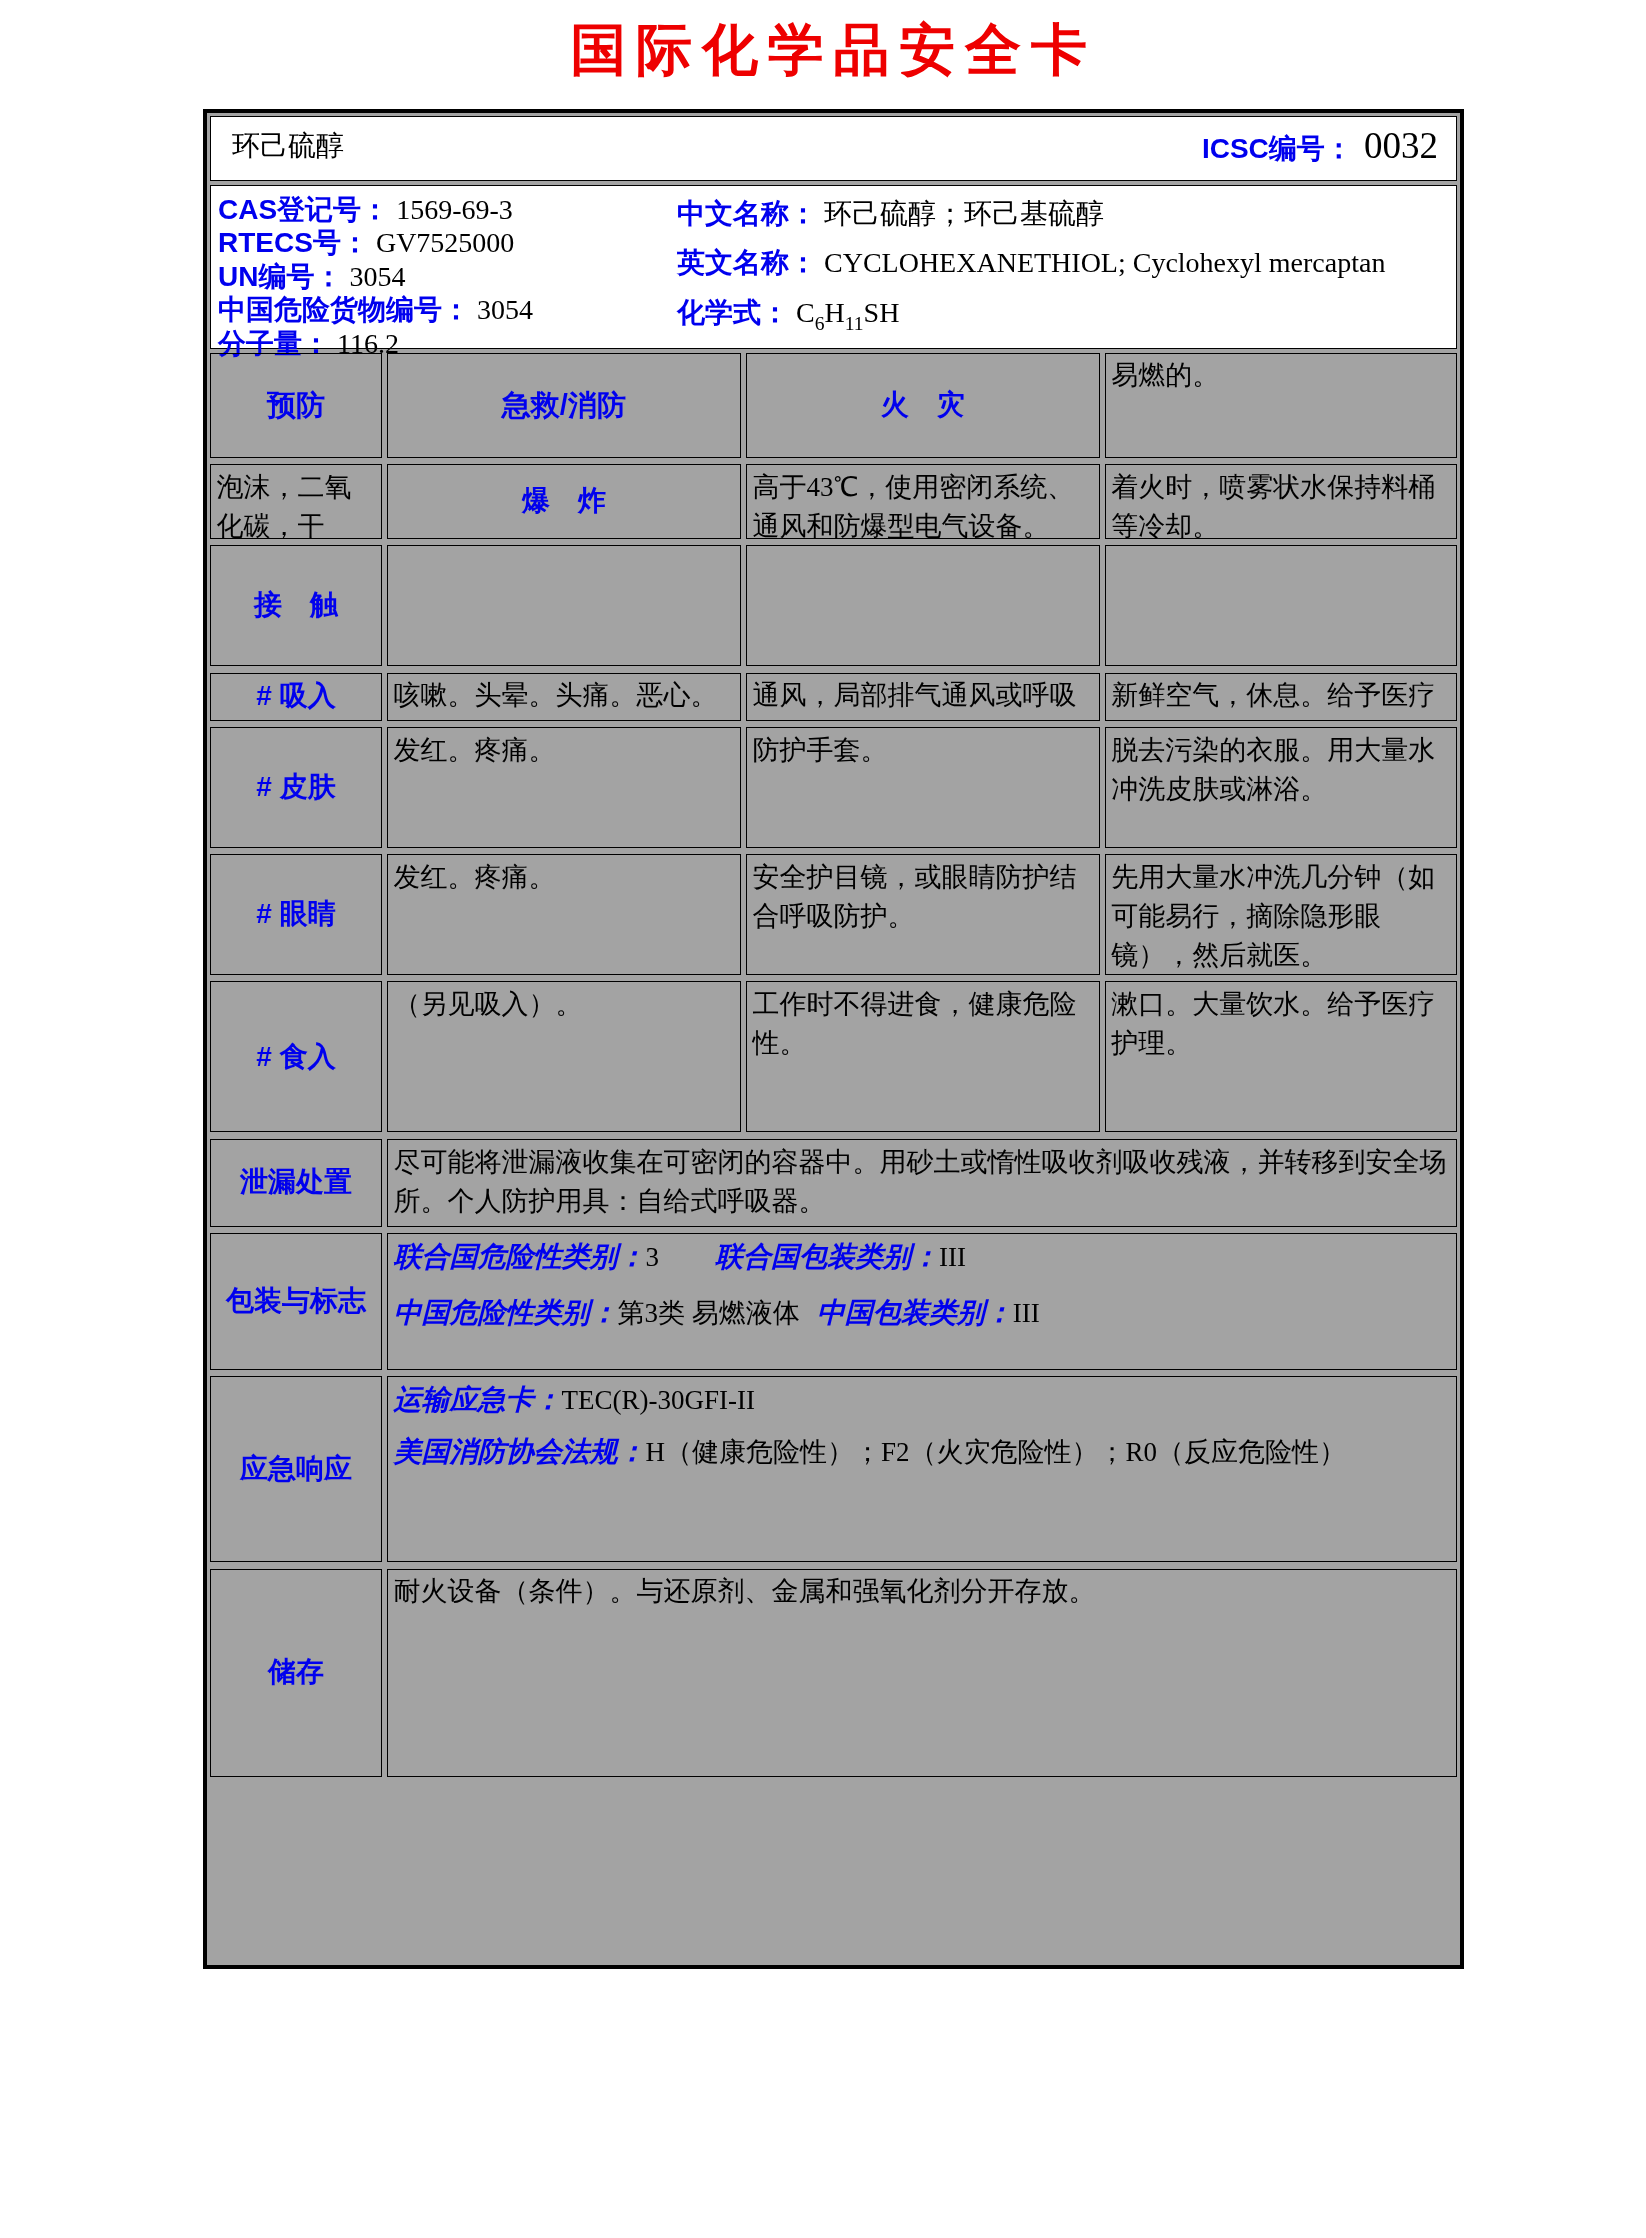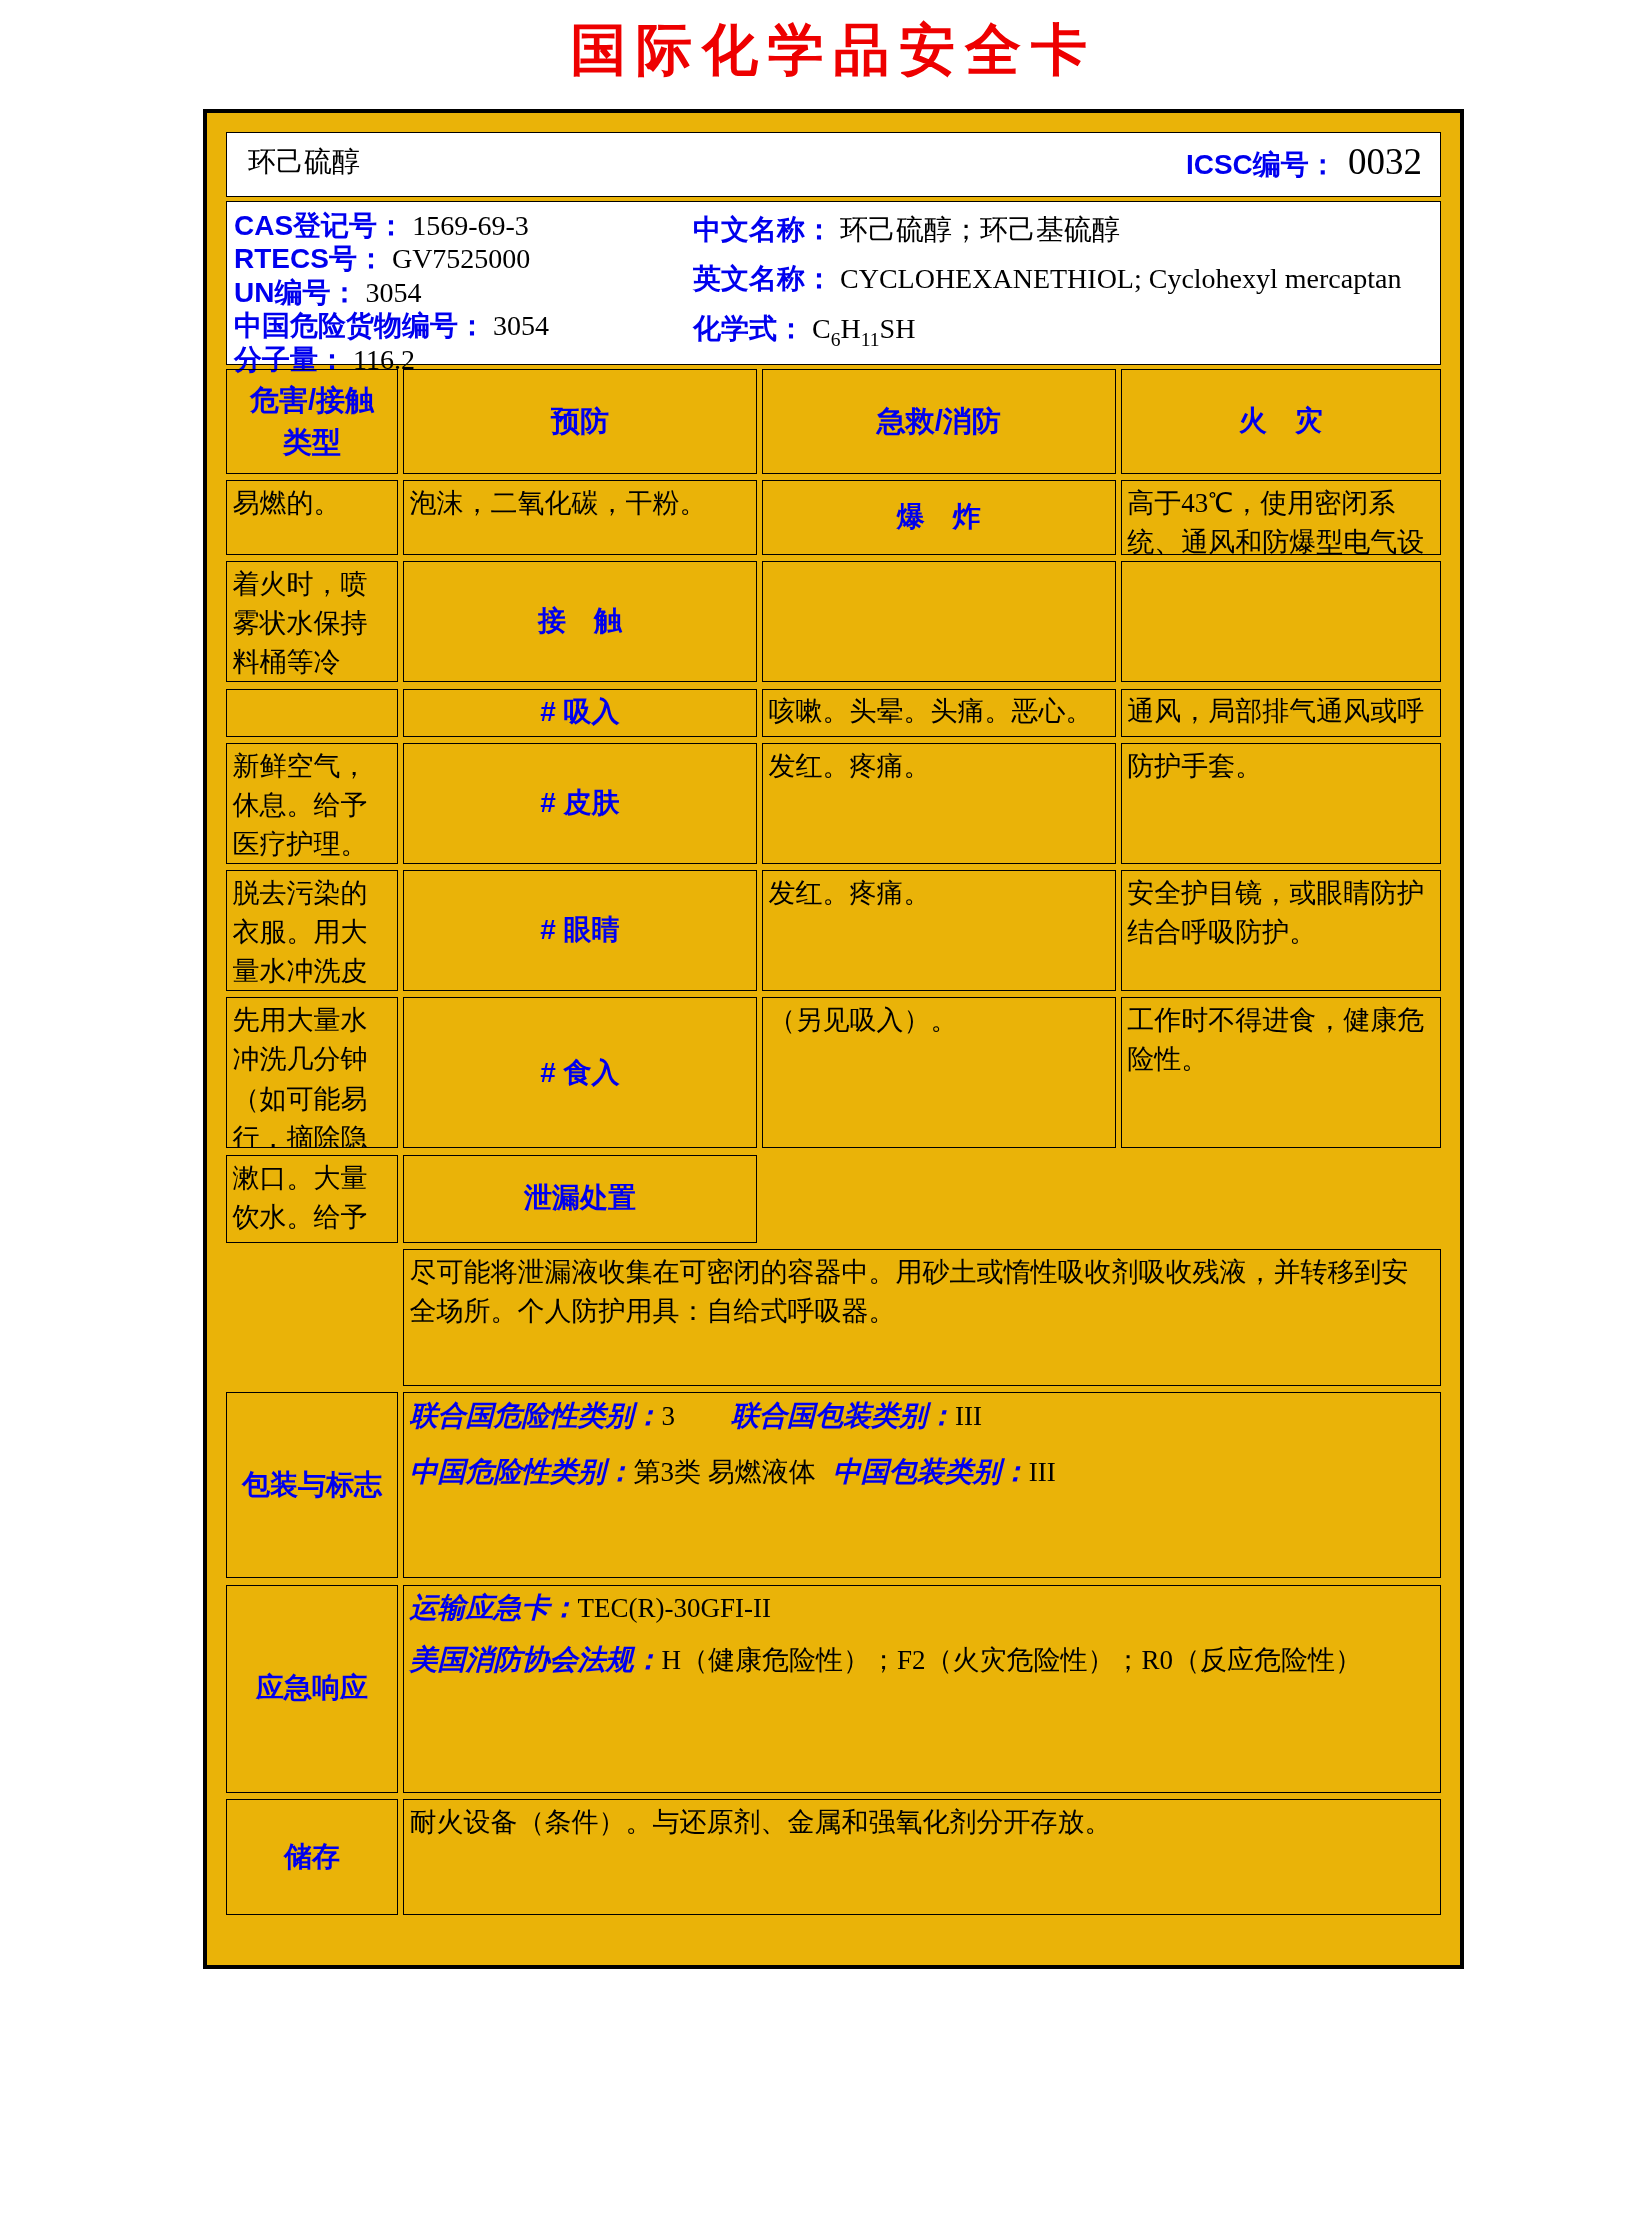--- a/index.html
+++ b/index.html
@@ -28,22 +28,22 @@
     white-space: nowrap;
   }
   .card {
     position: absolute;
     left: 203px;
     top: 109px;
     width: 1261px;
     height: 1860px;
     border: 4.2px solid #000;
     box-sizing: border-box;
-    padding: 19px;
-    background: #eab308;
+    padding: 3px;
+    background: #a3a3a3;
   }
   .box {
     border: 1.4px solid #000;
     box-sizing: border-box;
     background: #fff;
   }
   
   .card-header {
     height: 65px;
     margin-bottom: 3.5px;
@@ -173,24 +173,20 @@
         <span class="blabel">英文名称：</span><span class="id-value">CYCLOHEXANETHIOL; Cyclohexyl mercaptan</span>
       </div>
       <div class="formula-line">
         <span class="blabel">化学式：</span><span class="id-value">C</span><span class="formula-sub">6</span><span>H</span><span class="formula-sub">11</span><span>SH</span>
       </div>
     </div>
   </div>
 
   <div class="hazard-grid">
 
-    <div class="cell type-cell head-cell">
-      <div>危害/接触</div>
-      <div>类型</div>
-    </div>
     <div class="cell type-cell head-cell">预防</div>
     <div class="cell type-cell head-cell">急救/消防</div>
 
     <div class="cell type-cell">火　灾</div>
     <div class="cell">易燃的。</div>
     <div class="cell">泡沫，二氧化碳，干粉。</div>
 
     <div class="cell type-cell">爆　炸</div>
     <div class="cell">高于43℃，使用密闭系统、通风和防爆型电气设备。</div>
     <div class="cell">着火时，喷雾状水保持料桶等冷却。</div>

